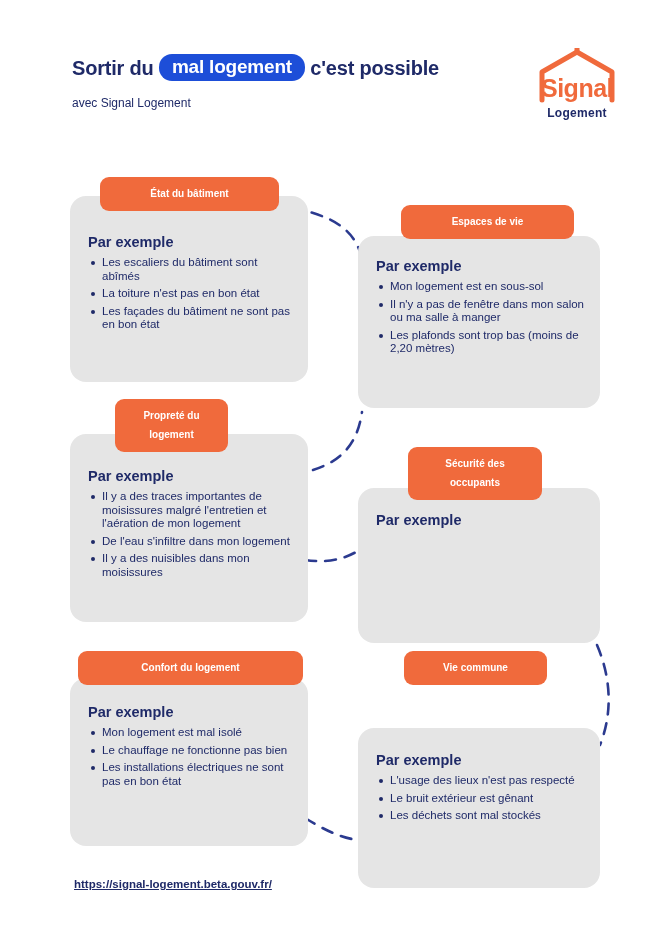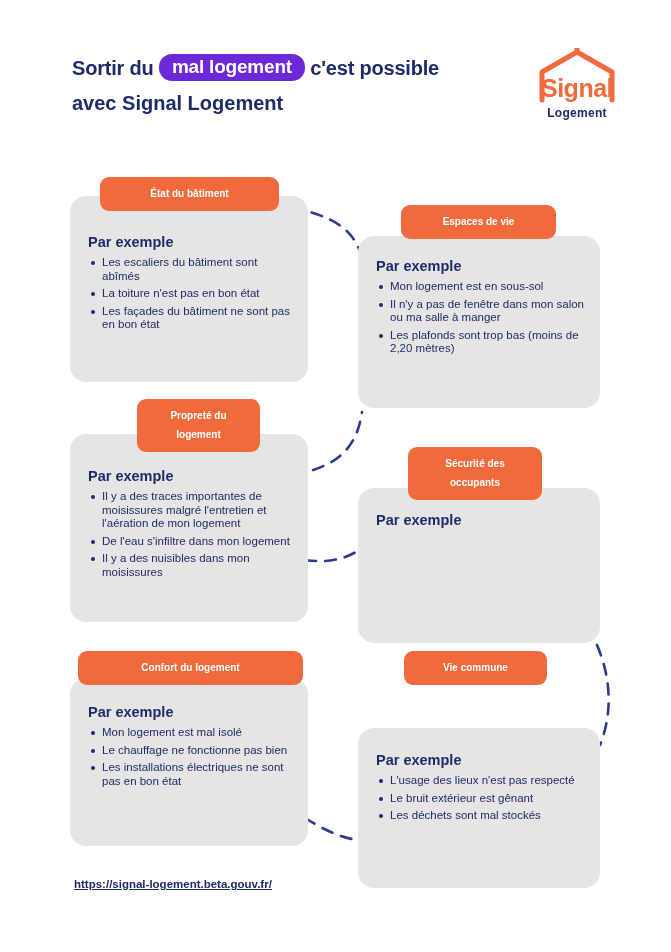--- a/index.html
+++ b/index.html
@@ -31,30 +31,30 @@
   }
   .title-line {
     font-size: 20px;
     font-weight: bold;
     color: #1f2a68;
     letter-spacing: -0.2px;
     line-height: 32px;
     white-space: nowrap;
   }
   .title-line2 {
-    font-size: 20px;
-    font-weight: bold;
+    font-size: 12px;
+    font-weight: normal;
     color: #1f2a68;
     line-height: 30px;
     margin-top: 4px;
     white-space: nowrap;
   }
   .highlight {
     display: inline-block;
-    background: #6d28d9;
+    background: #1d4ed8;
     color: #ffffff;
     border-radius: 13px;
     padding: 3px 13px 4px 13px;
     font-weight: bold;
     font-size: 19px;
     line-height: 20px;
     position: relative;
     top: -2px;
   }
 
@@ -209,33 +209,33 @@
   <div class="card" style="left:358px; top:236px; width:242px; height:172px;">
     <div class="card-inner" style="padding-top:22px;">
       <div class="example-label">Par exemple</div>
       <ul class="items">
         <li>Mon logement est en sous-sol</li>
         <li>Il n'y a pas de fenêtre dans mon salon ou ma salle à manger</li>
         <li>Les plafonds sont trop bas (moins de 2,20 mètres)</li>
       </ul>
     </div>
   </div>
-  <div class="card-badge" style="left:401px; top:205px; width:155px;">Espaces de vie</div>
+  <div class="card-badge" style="left:401px; top:205px; width:173px;">Espaces de vie</div>
 
   <div class="card" style="left:70px; top:434px; width:238px; height:188px;">
     <div class="card-inner" style="padding-top:34px;">
       <div class="example-label">Par exemple</div>
       <ul class="items">
         <li>Il y a des traces importantes de moisissures malgré l'entretien et l'aération de mon logement</li>
         <li>De l'eau s'infiltre dans mon logement</li>
         <li>Il y a des nuisibles dans mon moisissures</li>
       </ul>
     </div>
   </div>
-  <div class="card-badge" style="left:137px; top:399px; width:123px;">Propreté du logement</div>
+  <div class="card-badge" style="left:115px; top:399px; width:113px;">Propreté du logement</div>
 
   <div class="card" style="left:358px; top:488px; width:242px; height:155px;">
     <div class="card-inner" style="padding-top:24px;">
       <div class="example-label">Par exemple</div>
     </div>
   </div>
   <div class="card-badge" style="left:408px; top:447px; width:134px;">Sécurité des occupants</div>
 
   <div class="card" style="left:70px; top:678px; width:238px; height:168px;">
     <div class="card-inner" style="padding-top:26px;">

